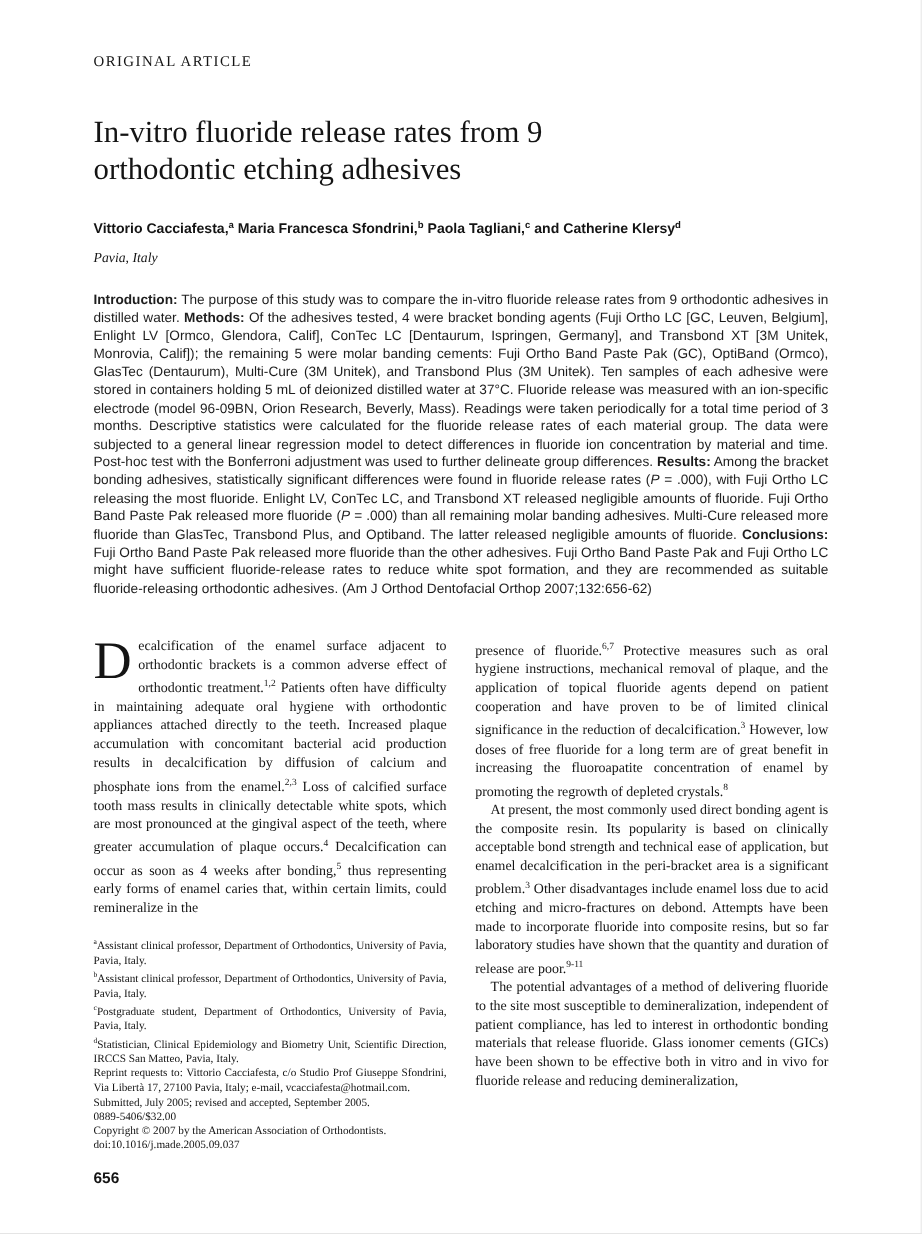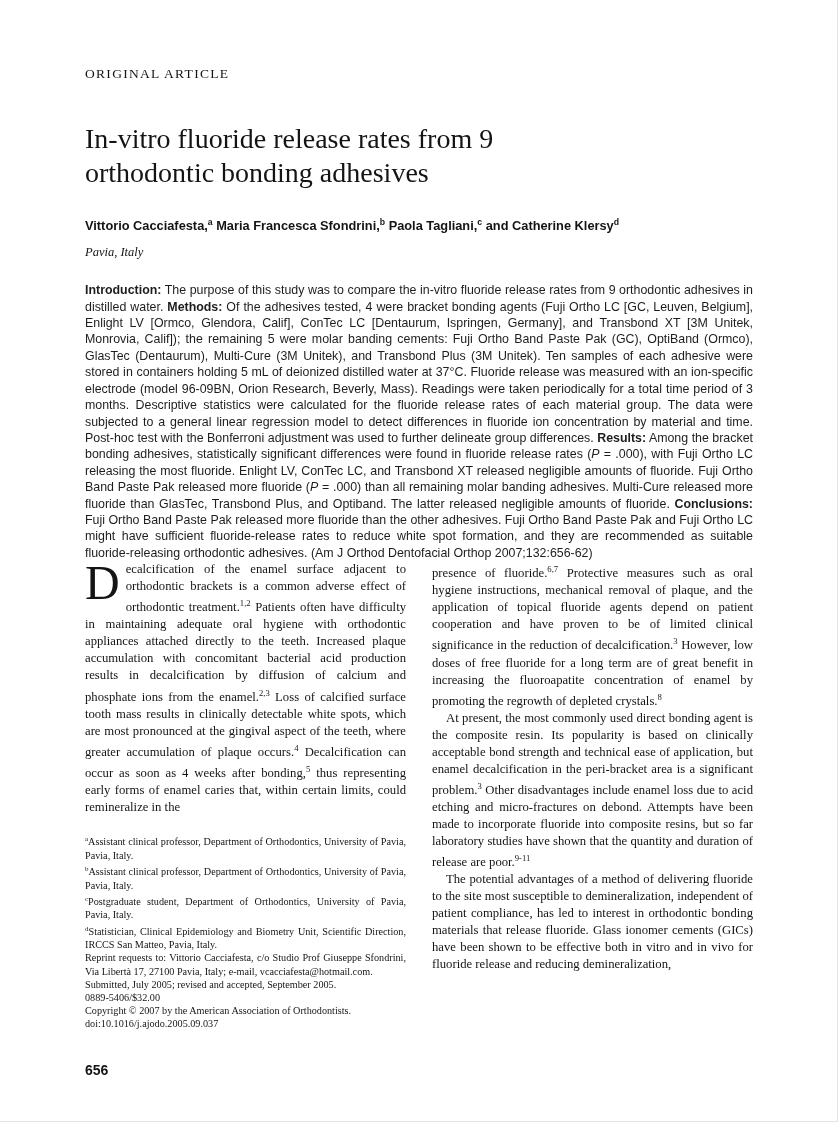--- a/index.html
+++ b/index.html
@@ -8,21 +8,21 @@
     padding: 0;
     background: #ffffff;
   }
   .page {
     position: relative;
     width: 838px;
     height: 1122px;
     margin: 0 auto;
     background: #ffffff;
     box-sizing: border-box;
-    padding: 66px 84px 0 85px;
+    padding: 48px 84px 0 85px;
     color: #141414;
     overflow: hidden;
     border-right: 1px solid #e3e3e3;
     border-bottom: 1px solid #e3e3e3;
   }
   .kicker {
     font-family: "Liberation Serif", serif;
     font-size: 13.5px;
     letter-spacing: 1.3px;
     margin-bottom: 40px;
@@ -47,20 +47,21 @@
     font-style: italic;
     font-size: 12.5px;
     margin-bottom: 22px;
   }
   .abstract {
     font-family: "Liberation Sans", sans-serif;
     font-size: 12.4px;
     line-height: 16.4px;
     text-align: justify;
     color: #1d1d1d;
+    margin-bottom: 36px;
   }
   .abstract b { font-weight: bold; }
   .columns {
     display: flex;
     gap: 26px;
   }
   .col { flex: 1 1 0; min-width: 0; }
   .body-par {
     font-family: "Liberation Serif", serif;
     font-size: 12.7px;
@@ -96,21 +97,21 @@
 </style>
 </head>
 <body>
 
 <div class="page">
 
   <div class="kicker">ORIGINAL ARTICLE</div>
 
   <h1 class="title">
     <span class="title-line">In-vitro fluoride release rates from 9</span>
-    <span class="title-line">orthodontic bonding adhesives</span>
+    <span class="title-line">orthodontic etching adhesives</span>
   </h1>
 
   <div class="authors">Vittorio Cacciafesta,<sup>a</sup> Maria Francesca Sfondrini,<sup>b</sup> Paola Tagliani,<sup>c</sup> and Catherine Klersy<sup>d</sup></div>
 
   <div class="location">Pavia, Italy</div>
 
   <div class="abstract"><b>Introduction:</b> The purpose of this study was to compare the in-vitro fluoride release rates from 9 orthodontic adhesives in distilled water. <b>Methods:</b> Of the adhesives tested, 4 were bracket bonding agents (Fuji Ortho LC [GC, Leuven, Belgium], Enlight LV [Ormco, Glendora, Calif], ConTec LC [Dentaurum, Ispringen, Germany], and Transbond XT [3M Unitek, Monrovia, Calif]); the remaining 5 were molar banding cements: Fuji Ortho Band Paste Pak (GC), OptiBand (Ormco), GlasTec (Dentaurum), Multi-Cure (3M Unitek), and Transbond Plus (3M Unitek). Ten samples of each adhesive were stored in containers holding 5 mL of deionized distilled water at 37°C. Fluoride release was measured with an ion-specific electrode (model 96-09BN, Orion Research, Beverly, Mass). Readings were taken periodically for a total time period of 3 months. Descriptive statistics were calculated for the fluoride release rates of each material group. The data were subjected to a general linear regression model to detect differences in fluoride ion concentration by material and time. Post-hoc test with the Bonferroni adjustment was used to further delineate group differences. <b>Results:</b> Among the bracket bonding adhesives, statistically significant differences were found in fluoride release rates (<i>P</i> = .000), with Fuji Ortho LC releasing the most fluoride. Enlight LV, ConTec LC, and Transbond XT released negligible amounts of fluoride. Fuji Ortho Band Paste Pak released more fluoride (<i>P</i> = .000) than all remaining molar banding adhesives. Multi-Cure released more fluoride than GlasTec, Transbond Plus, and Optiband. The latter released negligible amounts of fluoride. <b>Conclusions:</b> Fuji Ortho Band Paste Pak released more fluoride than the other adhesives. Fuji Ortho Band Paste Pak and Fuji Ortho LC might have sufficient fluoride-release rates to reduce white spot formation, and they are recommended as suitable fluoride-releasing orthodontic adhesives. (Am J Orthod Dentofacial Orthop 2007;132:656-62)</div>
 
   <div class="columns">
 
@@ -119,21 +120,21 @@
 
       <div class="footnotes">
         <p class="fn"><sup>a</sup>Assistant clinical professor, Department of Orthodontics, University of Pavia, Pavia, Italy.</p>
         <p class="fn"><sup>b</sup>Assistant clinical professor, Department of Orthodontics, University of Pavia, Pavia, Italy.</p>
         <p class="fn"><sup>c</sup>Postgraduate student, Department of Orthodontics, University of Pavia, Pavia, Italy.</p>
         <p class="fn"><sup>d</sup>Statistician, Clinical Epidemiology and Biometry Unit, Scientific Direction, IRCCS San Matteo, Pavia, Italy.</p>
         <p class="fn">Reprint requests to: Vittorio Cacciafesta, c/o Studio Prof Giuseppe Sfondrini, Via Libertà 17, 27100 Pavia, Italy; e-mail, vcacciafesta@hotmail.com.</p>
         <p class="fn">Submitted, July 2005; revised and accepted, September 2005.</p>
         <p class="fn">0889-5406/$32.00</p>
         <p class="fn">Copyright © 2007 by the American Association of Orthodontists.</p>
-        <p class="fn">doi:10.1016/j.ajodo.2005.09.037</p>
+        <p class="fn">doi:10.1016/j.made.2005.09.037</p>
       </div>
     </div>
 
     <div class="col">
       <p class="body-par">presence of fluoride.<sup>6,7</sup> Protective measures such as oral hygiene instructions, mechanical removal of plaque, and the application of topical fluoride agents depend on patient cooperation and have proven to be of limited clinical significance in the reduction of decalcification.<sup>3</sup> However, low doses of free fluoride for a long term are of great benefit in increasing the fluoroapatite concentration of enamel by promoting the regrowth of depleted crystals.<sup>8</sup></p>
       <p class="body-par indent">At present, the most commonly used direct bonding agent is the composite resin. Its popularity is based on clinically acceptable bond strength and technical ease of application, but enamel decalcification in the peri-bracket area is a significant problem.<sup>3</sup> Other disadvantages include enamel loss due to acid etching and micro-fractures on debond. Attempts have been made to incorporate fluoride into composite resins, but so far laboratory studies have shown that the quantity and duration of release are poor.<sup>9-11</sup></p>
       <p class="body-par indent">The potential advantages of a method of delivering fluoride to the site most susceptible to demineralization, independent of patient compliance, has led to interest in orthodontic bonding materials that release fluoride. Glass ionomer cements (GICs) have been shown to be effective both in vitro and in vivo for fluoride release and reducing demineralization,</p>
     </div>
 
   </div>

